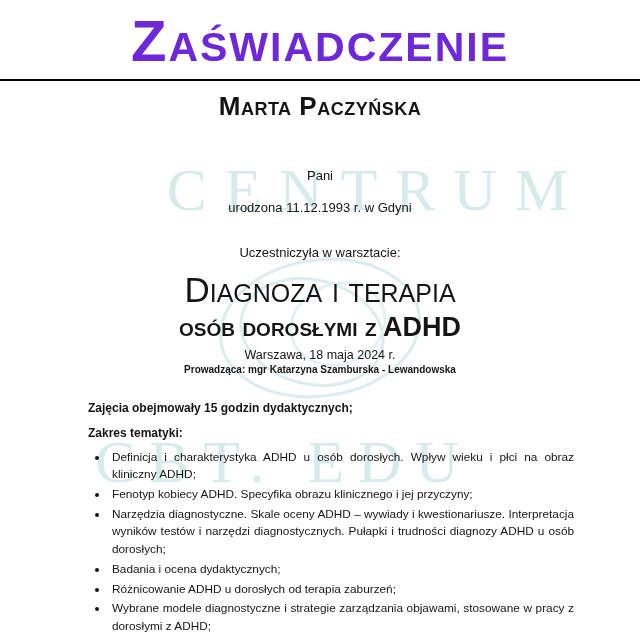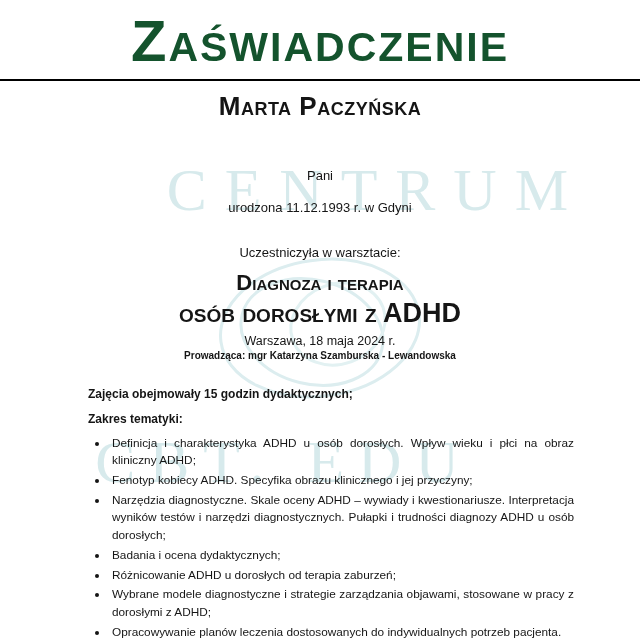--- a/index.html
+++ b/index.html
@@ -50,35 +50,35 @@
 
   .title {
     margin: 0;
     padding-top: 8px;
     text-align: center;
     font-size: 58px;
     font-weight: 700;
     font-variant: small-caps;
     letter-spacing: 2px;
     line-height: 1.15;
-    color: #14532d;
+    color: #6d28d9;
   }
   .rule {
     border: none;
     border-top: 2px solid #000;
     margin: 4px 0 0 0;
   }
 
   .centered { text-align: center; margin: 0; }
 
   .salutation   { margin-top: 46px; font-size: 13px; }
   .recipient    { margin-top: 10px; font-size: 26px; font-weight: 700; font-variant: small-caps; letter-spacing: 0.5px; }
   .birth        { margin-top: 17px; font-size: 13px; }
   .participation{ margin-top: 30px; font-size: 13px; }
-  .workshop1    { margin-top: 10px; font-size: 22px; font-weight: 700; font-variant: small-caps; }
+  .workshop1    { margin-top: 10px; font-size: 35px; font-weight: 400; font-variant: small-caps; }
   .workshop2    { margin-top: 2px;  font-size: 27px; font-weight: 700; font-variant: small-caps; }
   .place-date   { margin-top: 5px;  font-size: 12.5px; }
   .instructor   { margin-top: 2px; font-size: 10px; font-weight: 700; }
 
   .details {
     padding: 26px 66px 0 88px;
     text-align: left;
   }
   .hours-line     { margin: 0; font-size: 12px; font-weight: 700; }
   .topics-heading { margin: 11px 0 0 0; font-size: 12px; font-weight: 700; }

